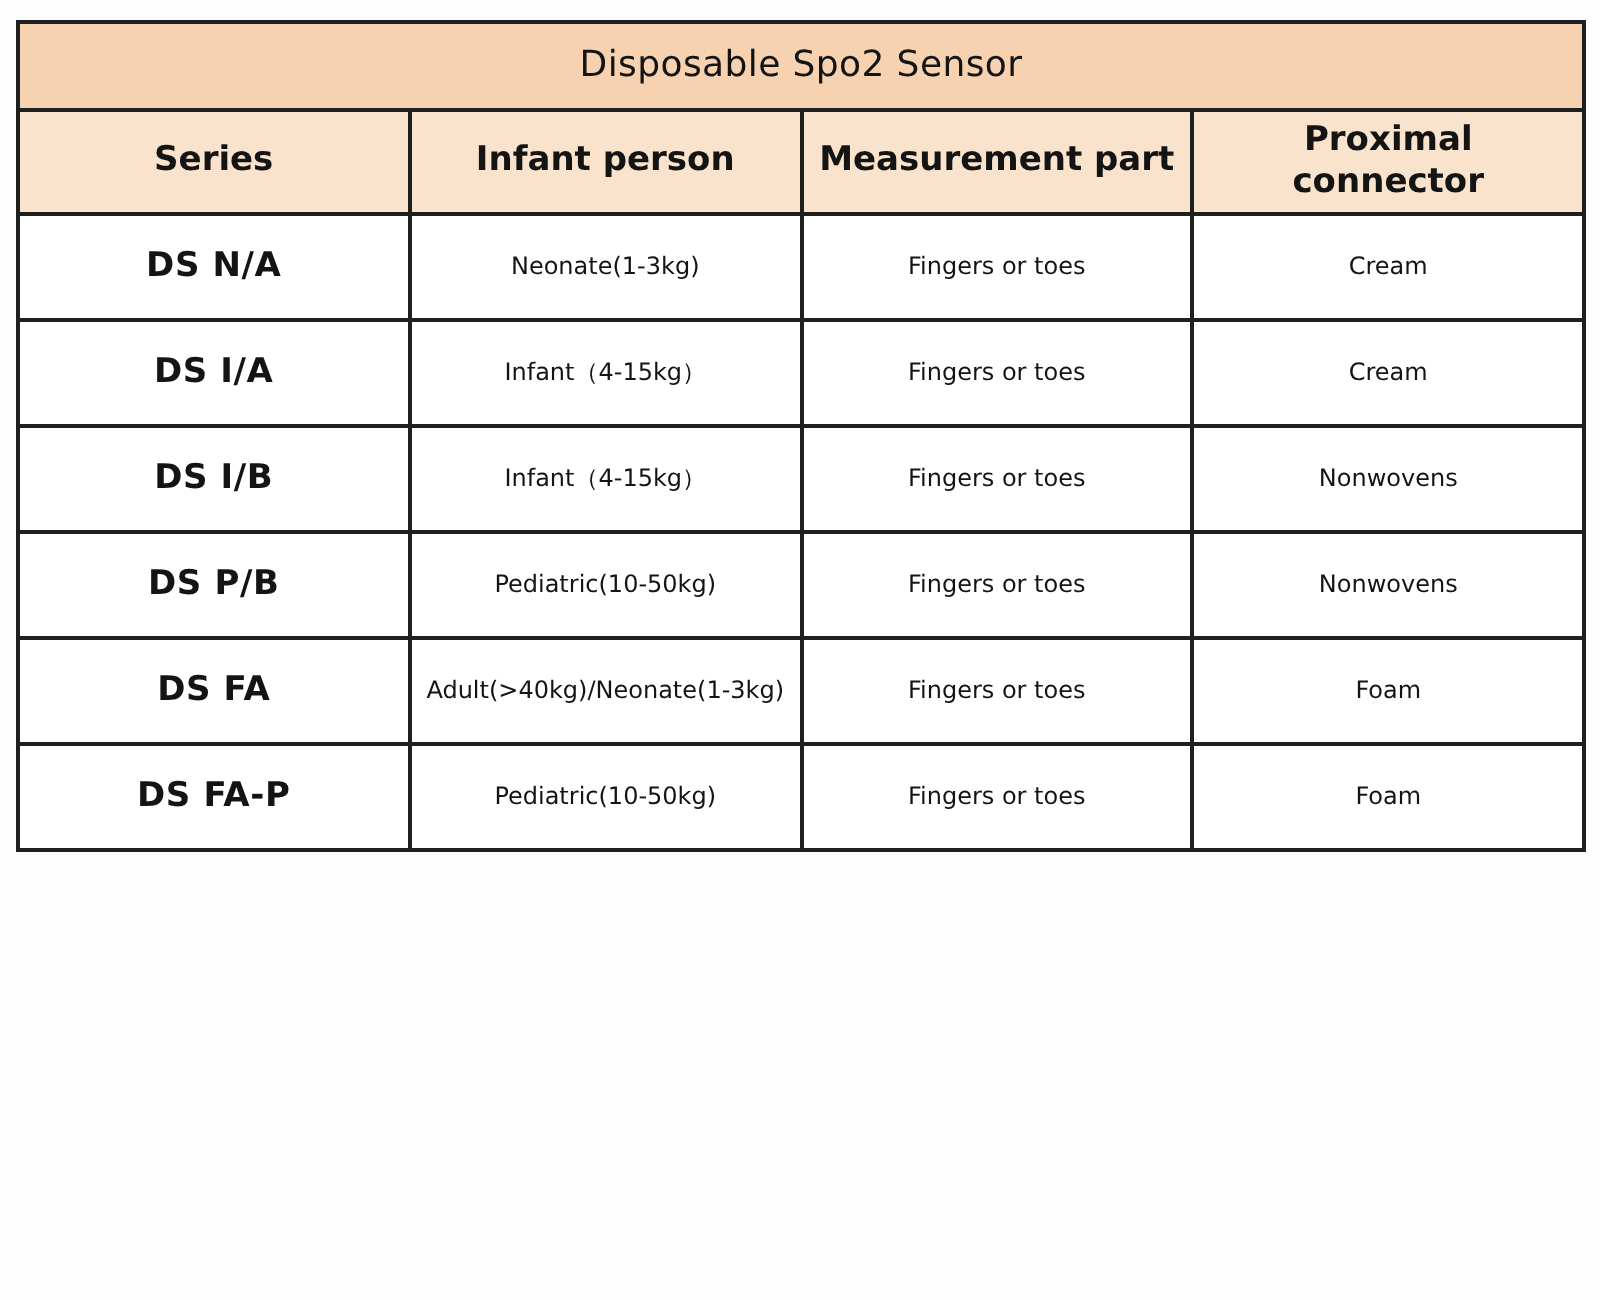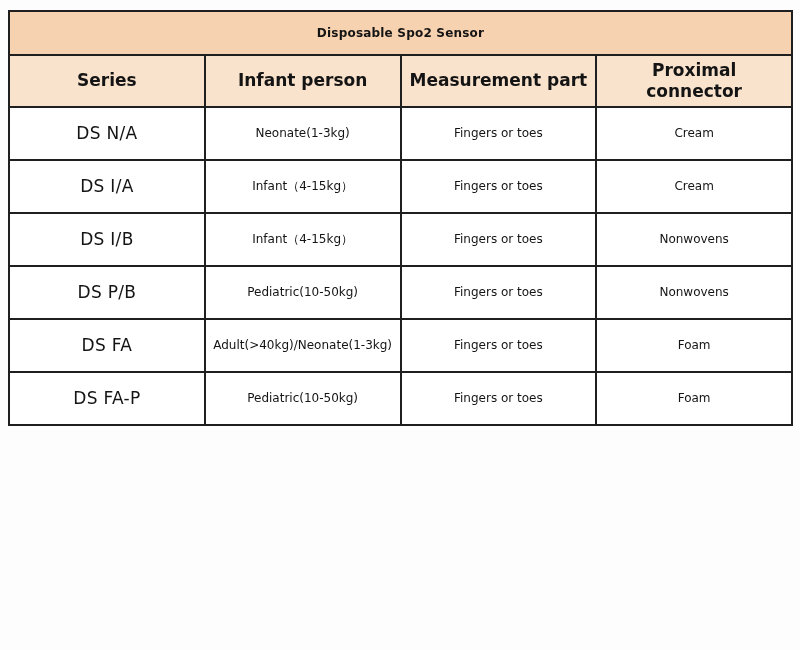--- a/index.html
+++ b/index.html
@@ -30,39 +30,39 @@
   .spec-table td {
     border: 2px solid #1f1f1f;
     text-align: center;
     vertical-align: middle;
     padding: 2px 4px;
     line-height: 1.25;
   }
   .title-cell {
     height: 38px;
     background: #f6d2b0;
-    font-size: 12px;
-    font-weight: bold;
+    font-size: 18px;
+    font-weight: normal;
     letter-spacing: 0.2px;
   }
   .header-row th {
     height: 46px;
     background: #fae3cc;
     font-size: 17px;
     font-weight: bold;
   }
   .spec-table td {
     height: 47px;
     background: #ffffff;
     font-size: 12px;
     font-weight: normal;
   }
   .spec-table td.series {
     font-size: 17px;
-    font-weight: normal;
+    font-weight: bold;
     letter-spacing: 0.3px;
   }
 </style>
 </head>
 <body>
 
 <div class="page">
   <table class="spec-table">
     <thead>
       <tr>

